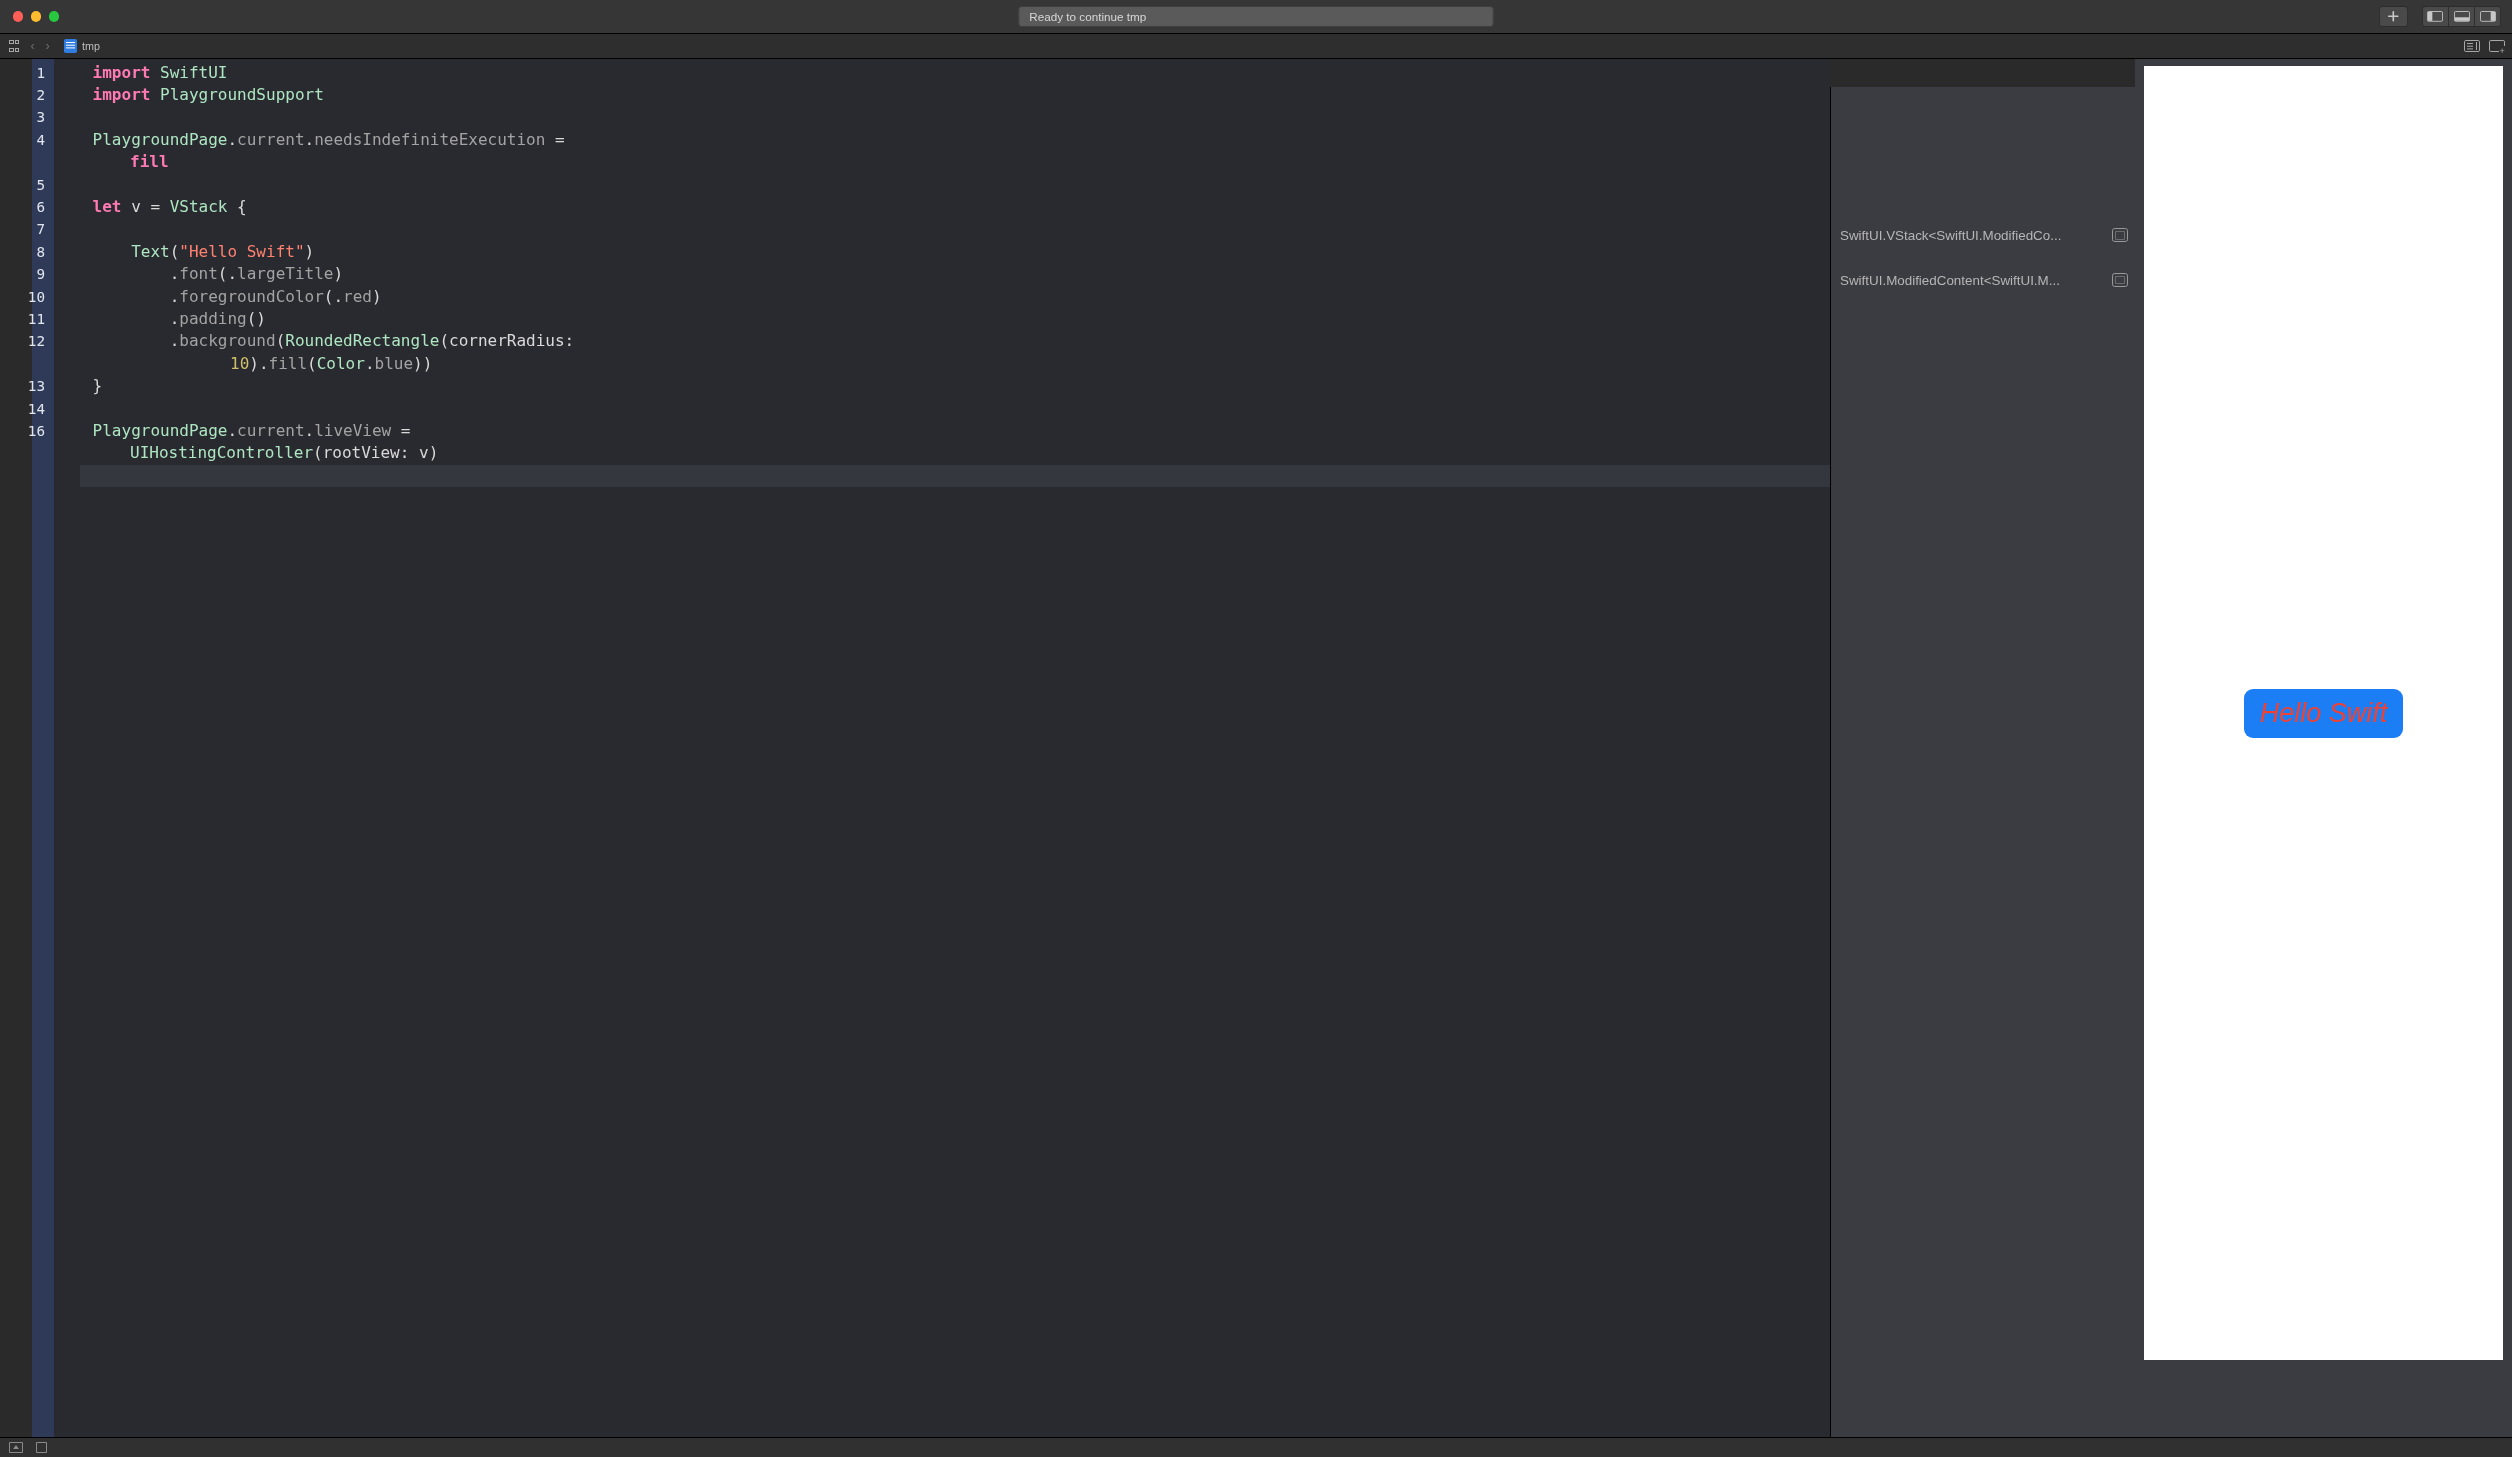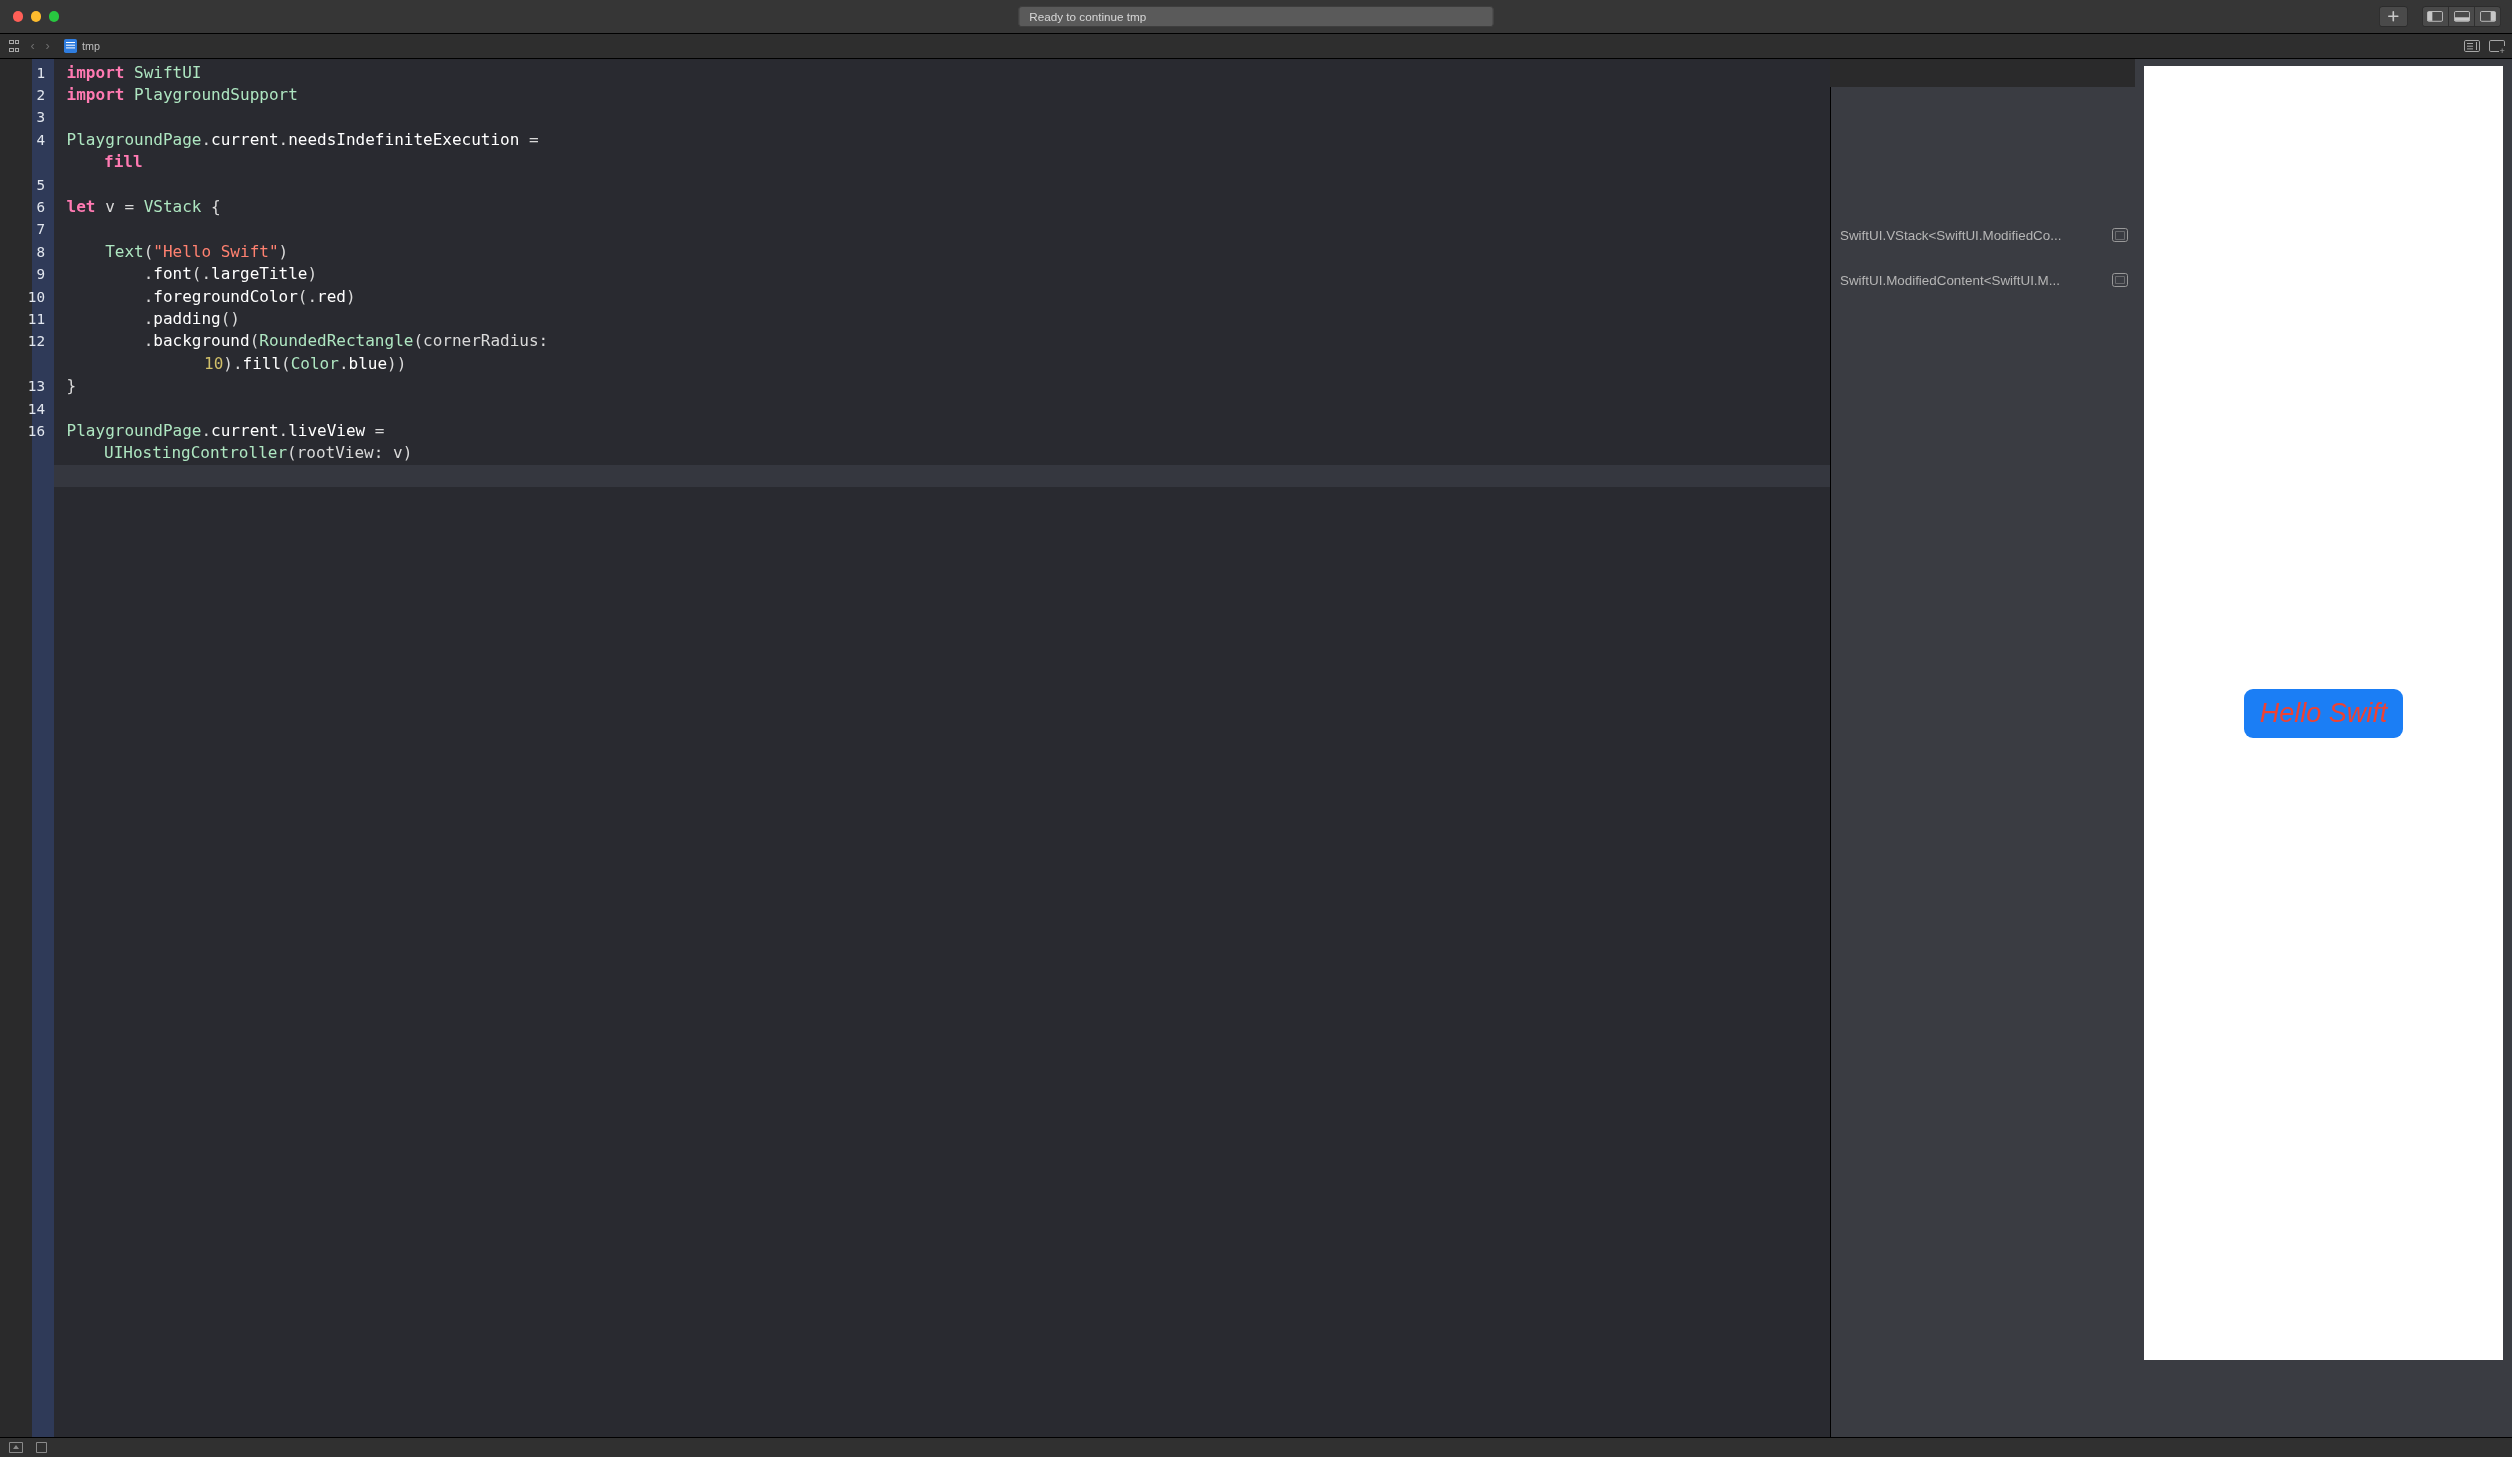--- a/index.html
+++ b/index.html
@@ -31,28 +31,28 @@
   .tb-icon.lines::after { content: ""; position: absolute; left: 1.8px; right: 6.3px; top: 1.8px; height: 0.9px; background: #a7a7a7; box-shadow: 0 2.7px 0 #a7a7a7, 0 5.4px 0 #a7a7a7; }
   .tb-icon.lines::before { content: ""; position: absolute; right: 1.8px; top: 0.9px; bottom: 0.9px; width: 0.9px; background: #a7a7a7; }
   .tb-icon.plusbox::after { content: "+"; position: absolute; right: -0.9px; bottom: -4.5px; font-size: 9px; color: #a7a7a7; background: #2e2e2e; }
   
   .main { flex: 1; display: flex; min-height: 0; }
   .gutter { width: 54px; background: #2f3a58; color: #e1e6ee; font-family: "SF Mono", Menlo, monospace; font-size: 14.3px; text-align: right; padding-top: 2.7px; position: relative; }
   .gutter .ln { height: 22.4px; line-height: 22.4px; padding-right: 9px; }
   .gutter-strip { position: absolute; left: 0; top: 0; bottom: 0; width: 32px; background: #2a2a2b; }
   .gutter .ln span { position: relative; z-index: 2; }
   .gutter-bg { position: absolute; left: 32px; right: 0; top: 0; bottom: 0; background: #2f3a58; }
-  .editor { flex: 1 1 45%; background: #292a30; position: relative; font-family: "SF Mono", Menlo, monospace; font-size: 16px; line-height: 22.4px; color: #d9d9d9; padding-top: 2.7px; min-width: 0; overflow: hidden; }
+  .editor { flex: 1 1 45%; background: #292a30; position: relative; font-family: "SF Mono", Menlo, monospace; font-size: 16px; line-height: 22.4px; color: #d9d9d9; padding-top: 2.7px; min-width: 0; overflow: hidden; padding-left: 26px; }
   .code-line { height: 22.4px; padding-left: 12.6px; white-space: pre; }
   .code-line.cursor { background: #35373f; }
   .code-line.wrap { padding-left: 50px; }
   .code-line.wrap2 { padding-left: 126px; margin-left: 24px; }
   .kw { color: #ff7ab2; font-weight: 600; } 
   .type { color: #aee6c1; } 
-  .member { color: #ffffff; }
+  .member { color: #a3a3a3; }
   .str { color: #ff8170; }
   .num { color: #d0bf69; }
   .op { color: #d9d9d9; }
   .dot { color: #d9d9d9; }
   
   .results { width: 305px; background: #3a3c42; border-left: 0.9px solid #000; padding-top: 2.7px; font-size: 13.4px; color: #b6b6b6; position: relative; margin-top: 28px; }
   .result-row { height: 22.4px; display: flex; align-items: center; justify-content: space-between; padding: 0 7.2px 0 9px; }
   .result-row .rq { width: 16px; height: 14.3px; border: 1.3px solid #999; border-radius: 2.7px; margin-left: 5.4px; flex-shrink: 0; position: relative; }
   .result-row .rq::after { content: ""; position: absolute; inset: 1.8px; border: 0.9px solid #999; border-radius: 0.9px; opacity: 0.5; }
   .result-txt { overflow: hidden; text-overflow: ellipsis; white-space: nowrap; flex: 1; }

